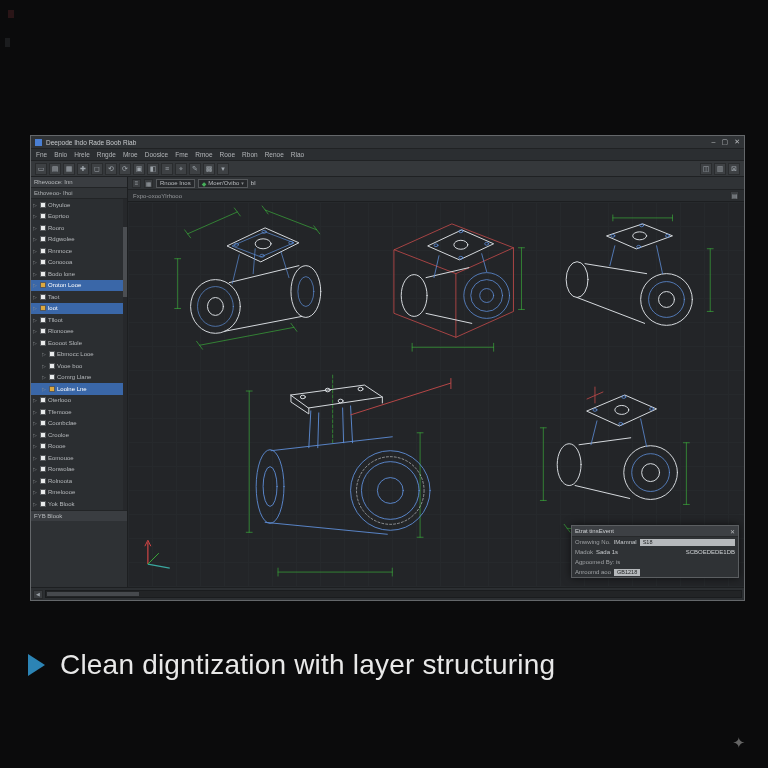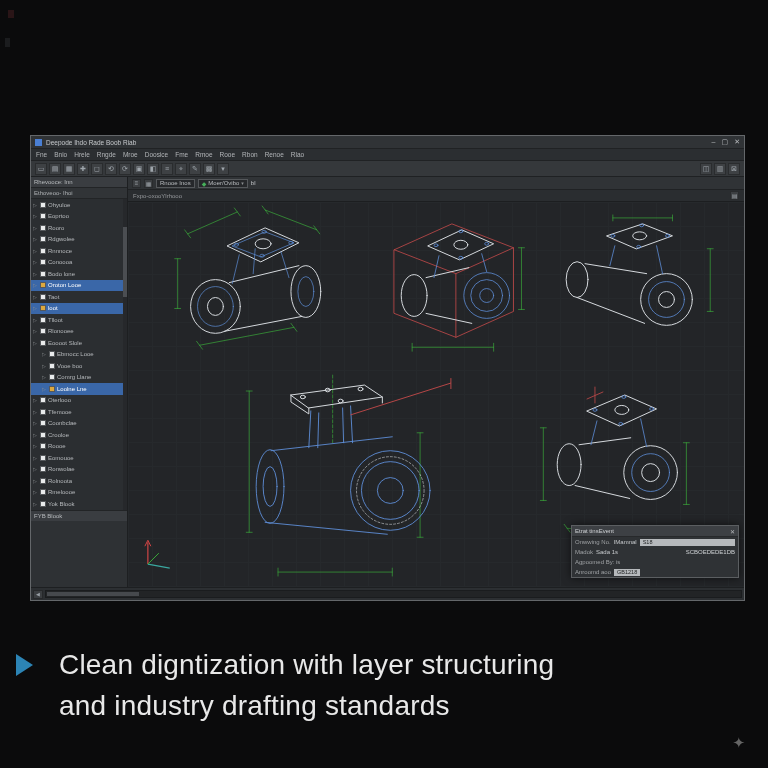--- a/index.html
+++ b/index.html
@@ -96,21 +96,21 @@
 
   
   .statusbar{height:13px;background:#2c2f32;border-top:1px solid #1d1f21;
     display:flex;align-items:center;gap:2px;padding:0 2px;}
   .sb-btn{width:10px;height:9px;background:#3a3d40;border:1px solid #26282a;color:#9aa0a6;
     font-size:5px;display:flex;align-items:center;justify-content:center;flex:none;}
   .sb-track{flex:1;height:8px;background:#222426;border:1px solid #1a1c1e;position:relative;}
   .sb-thumb{position:absolute;left:1px;top:1px;width:92px;height:4px;background:#46494d;}
 
   
-  .caption{position:absolute;left:16px;top:645px;width:706px;display:flex;gap:26px;}
+  .caption{position:absolute;left:28px;top:645px;width:706px;display:flex;gap:15px;}
   .play{width:0;height:0;border-left:17px solid #2c84b5;border-top:11px solid transparent;
     border-bottom:11px solid transparent;margin-top:9px;flex:none;}
   .caption-text{color:#e8e8e8;font-size:28px;line-height:1.45;letter-spacing:.2px;}
 
   .sparkle{position:absolute;right:23px;bottom:16px;color:#656565;font-size:15px;}
 </style>
 </head>
 <body>
 
 <div class="mark1"></div>
@@ -557,17 +557,16 @@
     <span class="sb-track">
       <span class="sb-thumb"></span>
     </span>
   </div>
 </div>
 
 <div class="caption">
   <span class="play"></span>
   <div class="caption-text">
     <div>Clean digntization with layer structuring</div>
-    <div>and industry drafting standards</div>
   </div>
 </div>
 
 <div class="sparkle">✦</div>
 
 </body></html>

